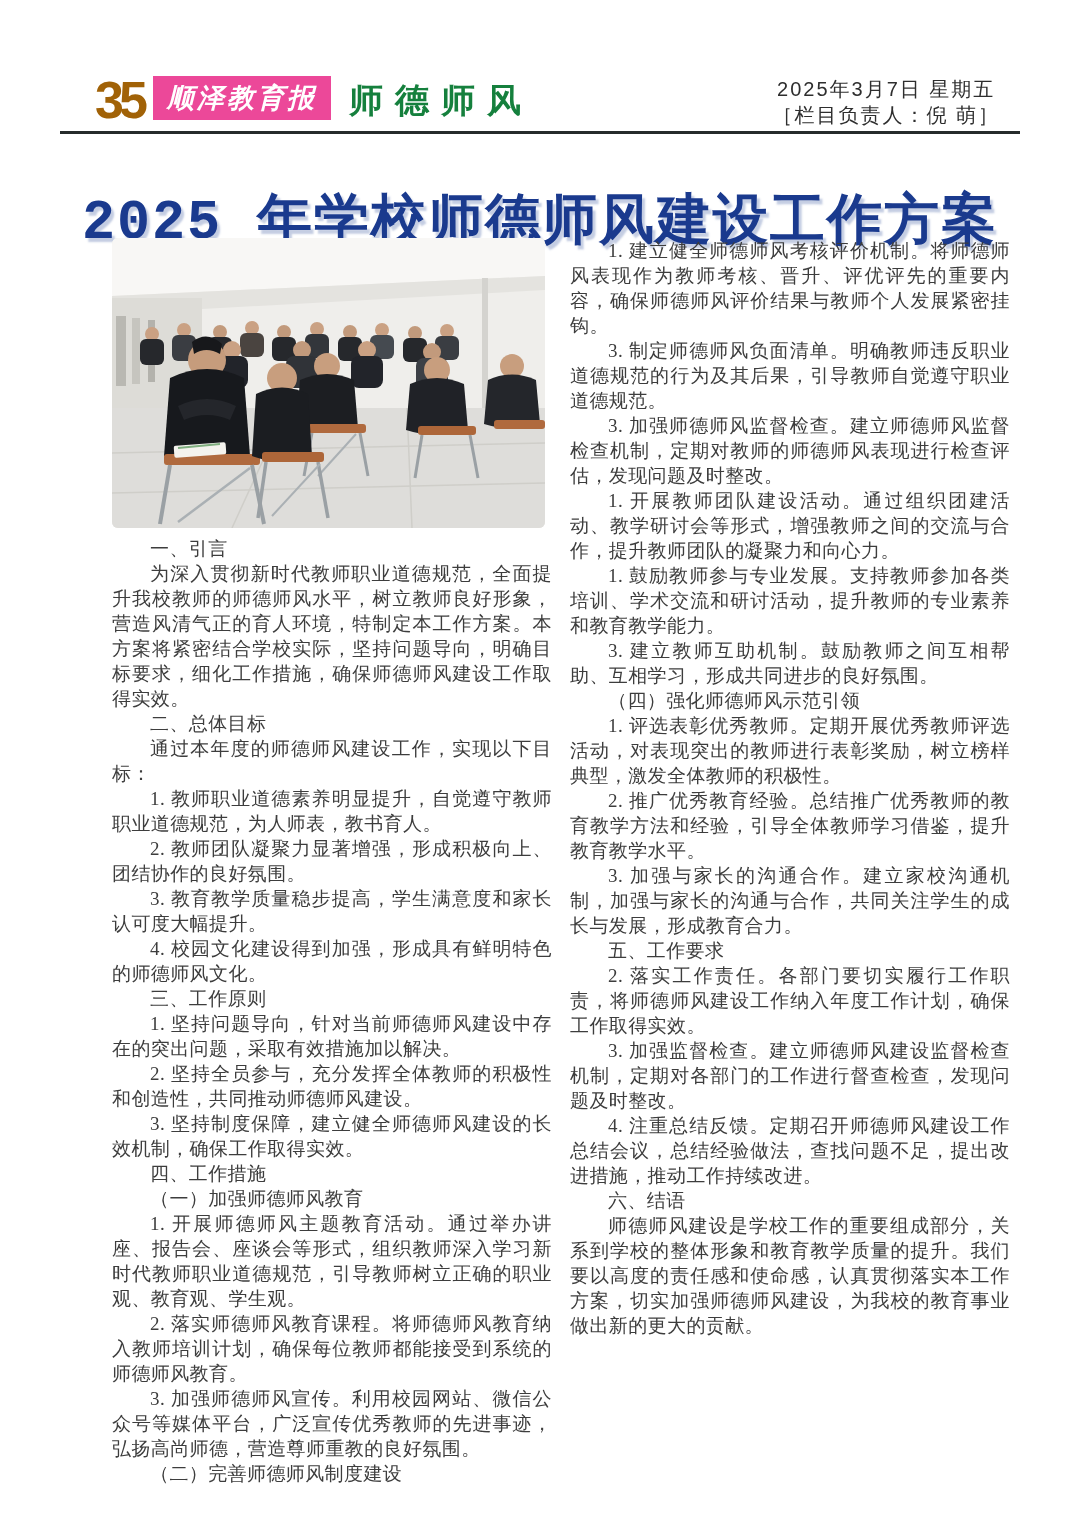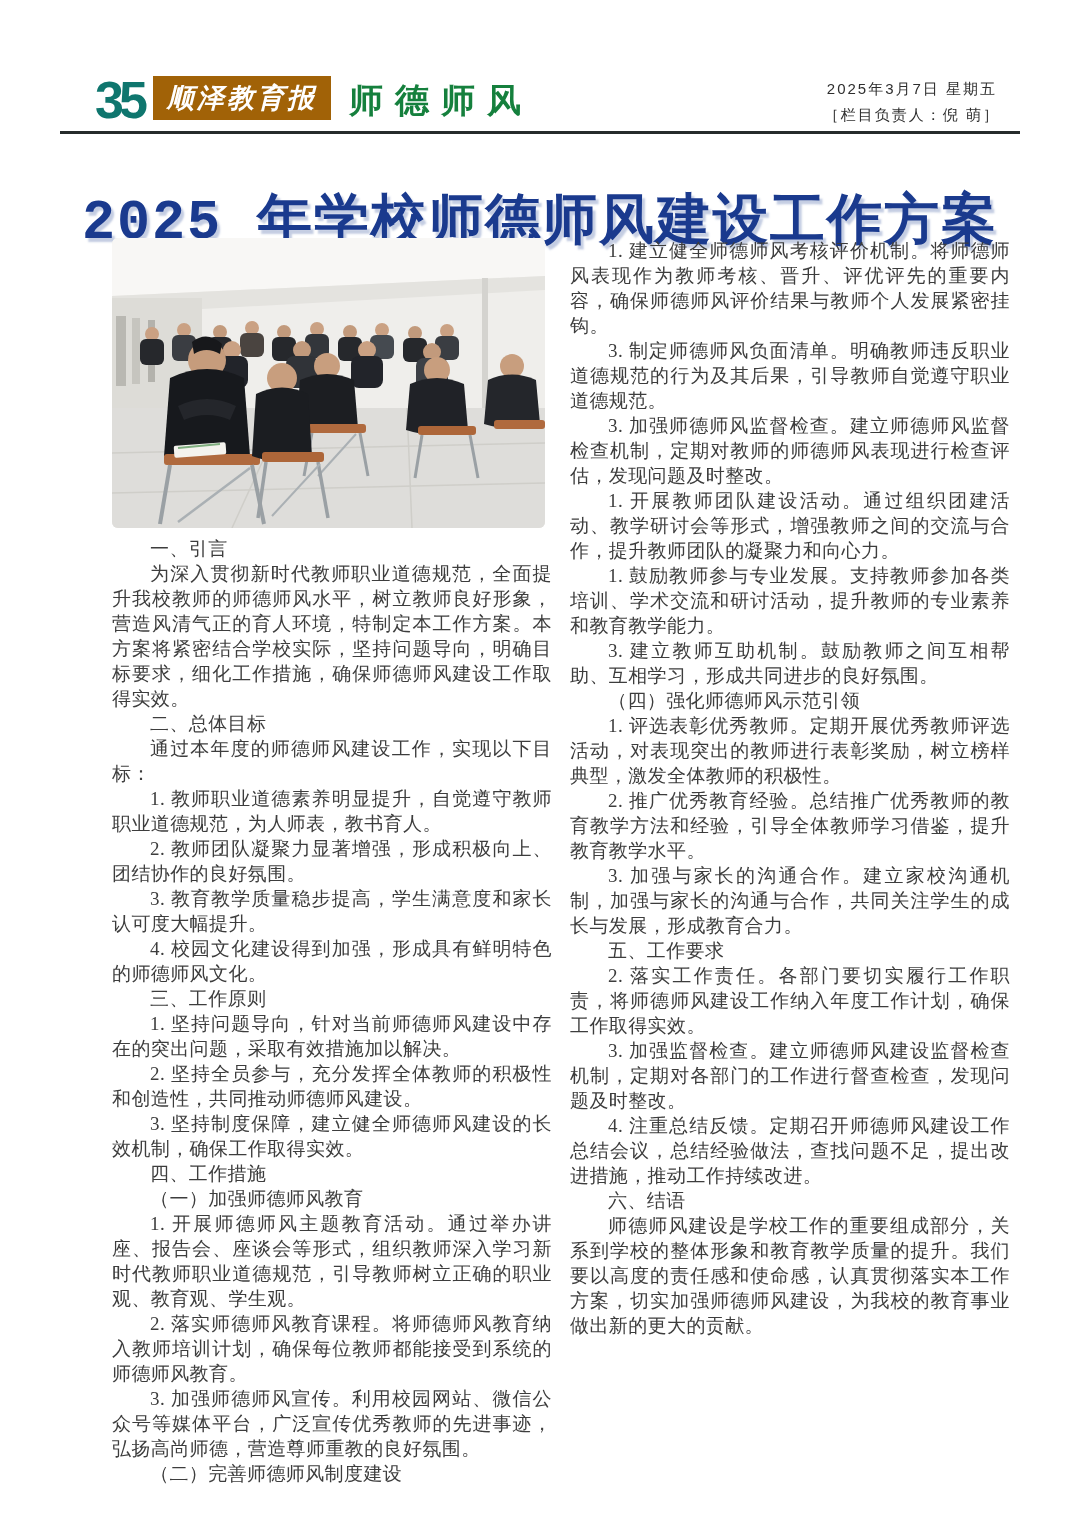--- a/index.html
+++ b/index.html
@@ -6,37 +6,37 @@
   .page{
     position:relative;width:1080px;height:1527px;margin:0 auto;
     background:#ffffff;overflow:hidden;
     font-family:"Liberation Serif","DejaVu Serif",serif;color:#3d3d3d;
   }
   
   .masthead{position:absolute;top:74px;left:95px;right:80px;height:58px;}
   .pagenum{
     position:absolute;left:0;top:-4px;
     font-family:"Liberation Sans","DejaVu Sans",sans-serif;
-    font-weight:bold;font-size:52px;letter-spacing:-5px;color:#0f766e;
+    font-weight:bold;font-size:52px;letter-spacing:-5px;color:#a16207;
   }
   .redbox{
     position:absolute;left:58px;top:2px;width:178px;height:44px;
-    background:#a16207;color:#ffffff;display:flex;align-items:center;justify-content:center;
+    background:#ec4899;color:#ffffff;display:flex;align-items:center;justify-content:center;
     font-family:"DejaVu Serif","Liberation Serif",serif;
     font-style:italic;font-weight:bold;font-size:27px;letter-spacing:3px;
   }
   .sectionname{
     position:absolute;left:254px;top:4px;
     font-family:"Liberation Sans","DejaVu Sans",sans-serif;
     font-weight:bold;font-size:34px;letter-spacing:12px;color:#15803d;
   }
   .dateblock{
     position:absolute;right:0;top:2px;text-align:center;
     font-family:"Liberation Sans","DejaVu Sans",sans-serif;
-    font-size:15px;line-height:26px;color:#2e2e2e;letter-spacing:2px;margin-left:32px;
+    font-size:20px;line-height:26px;color:#2e2e2e;letter-spacing:2px;margin-left:32px;
   }
   .rule{position:absolute;top:131px;left:60px;right:60px;height:3px;background:#262b2b;}
   
   .headline{
     position:absolute;top:146px;left:0;width:100%;text-align:center;
     font-family:Liberation Mono, monospace;
     font-weight:bold;font-size:55px;letter-spacing:2px;color:#1a3a8e;
     text-shadow:3px 4px 2px rgba(60,90,160,0.30);
     white-space:nowrap;
   }

